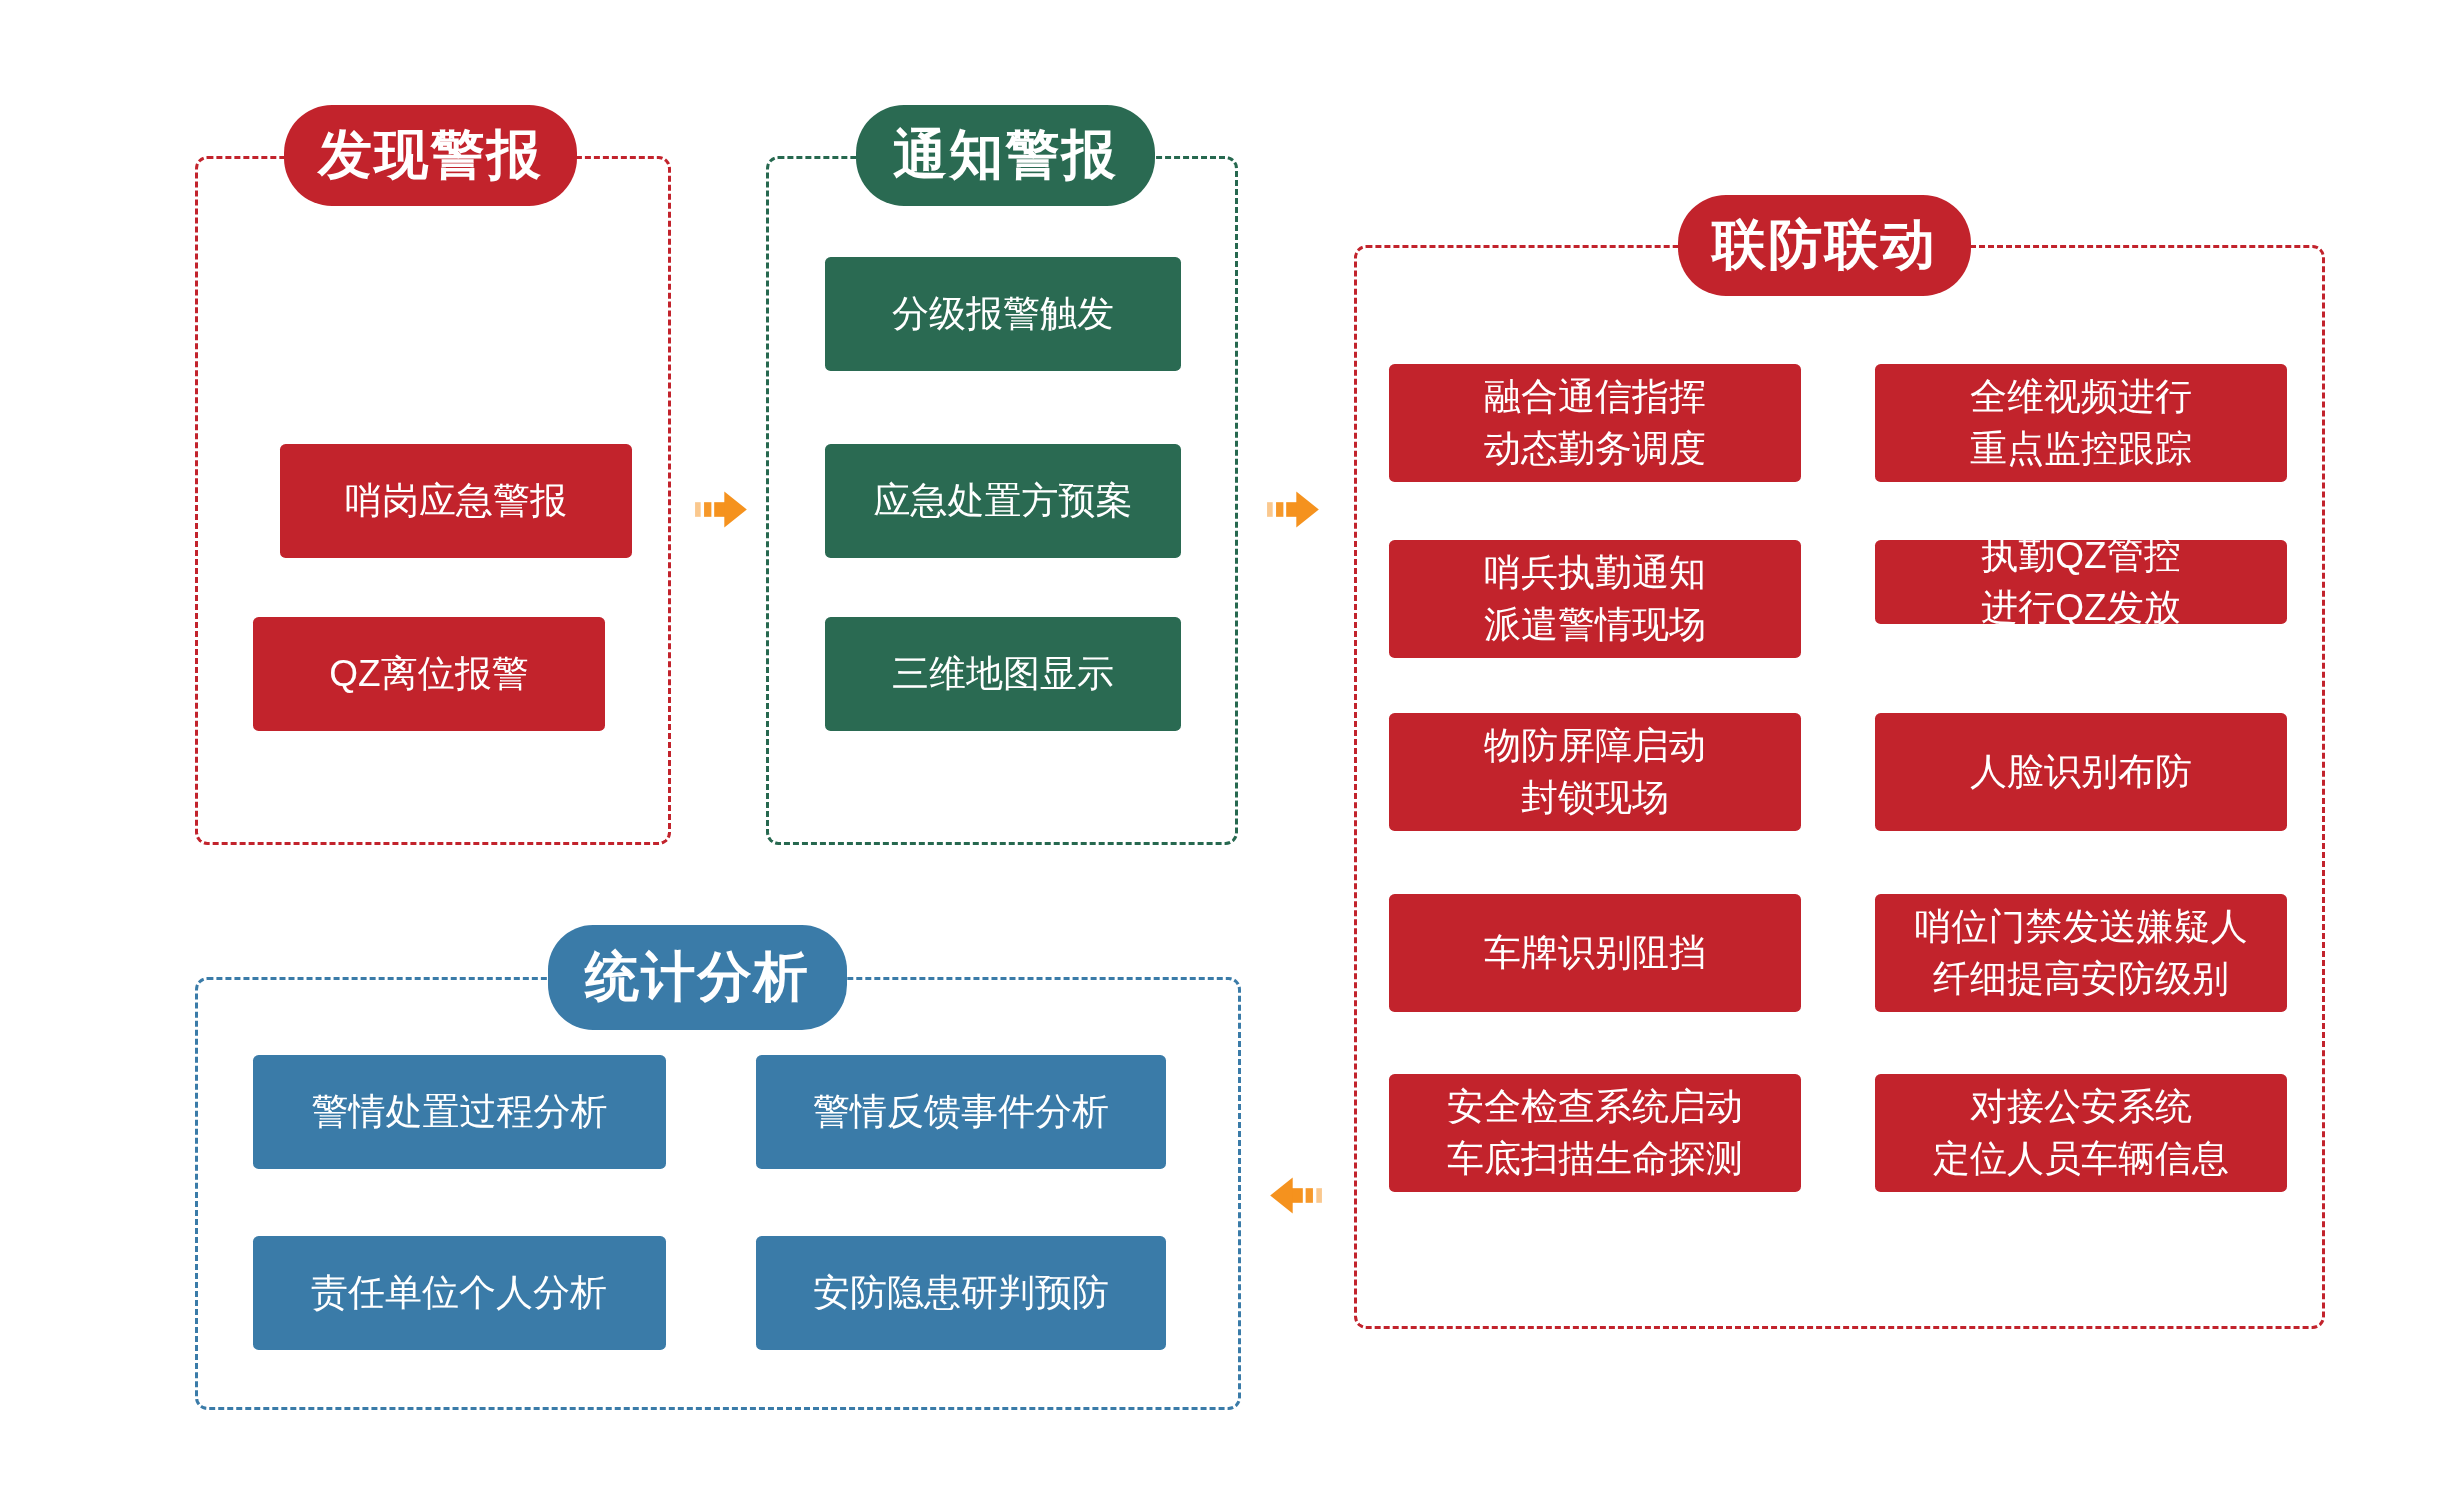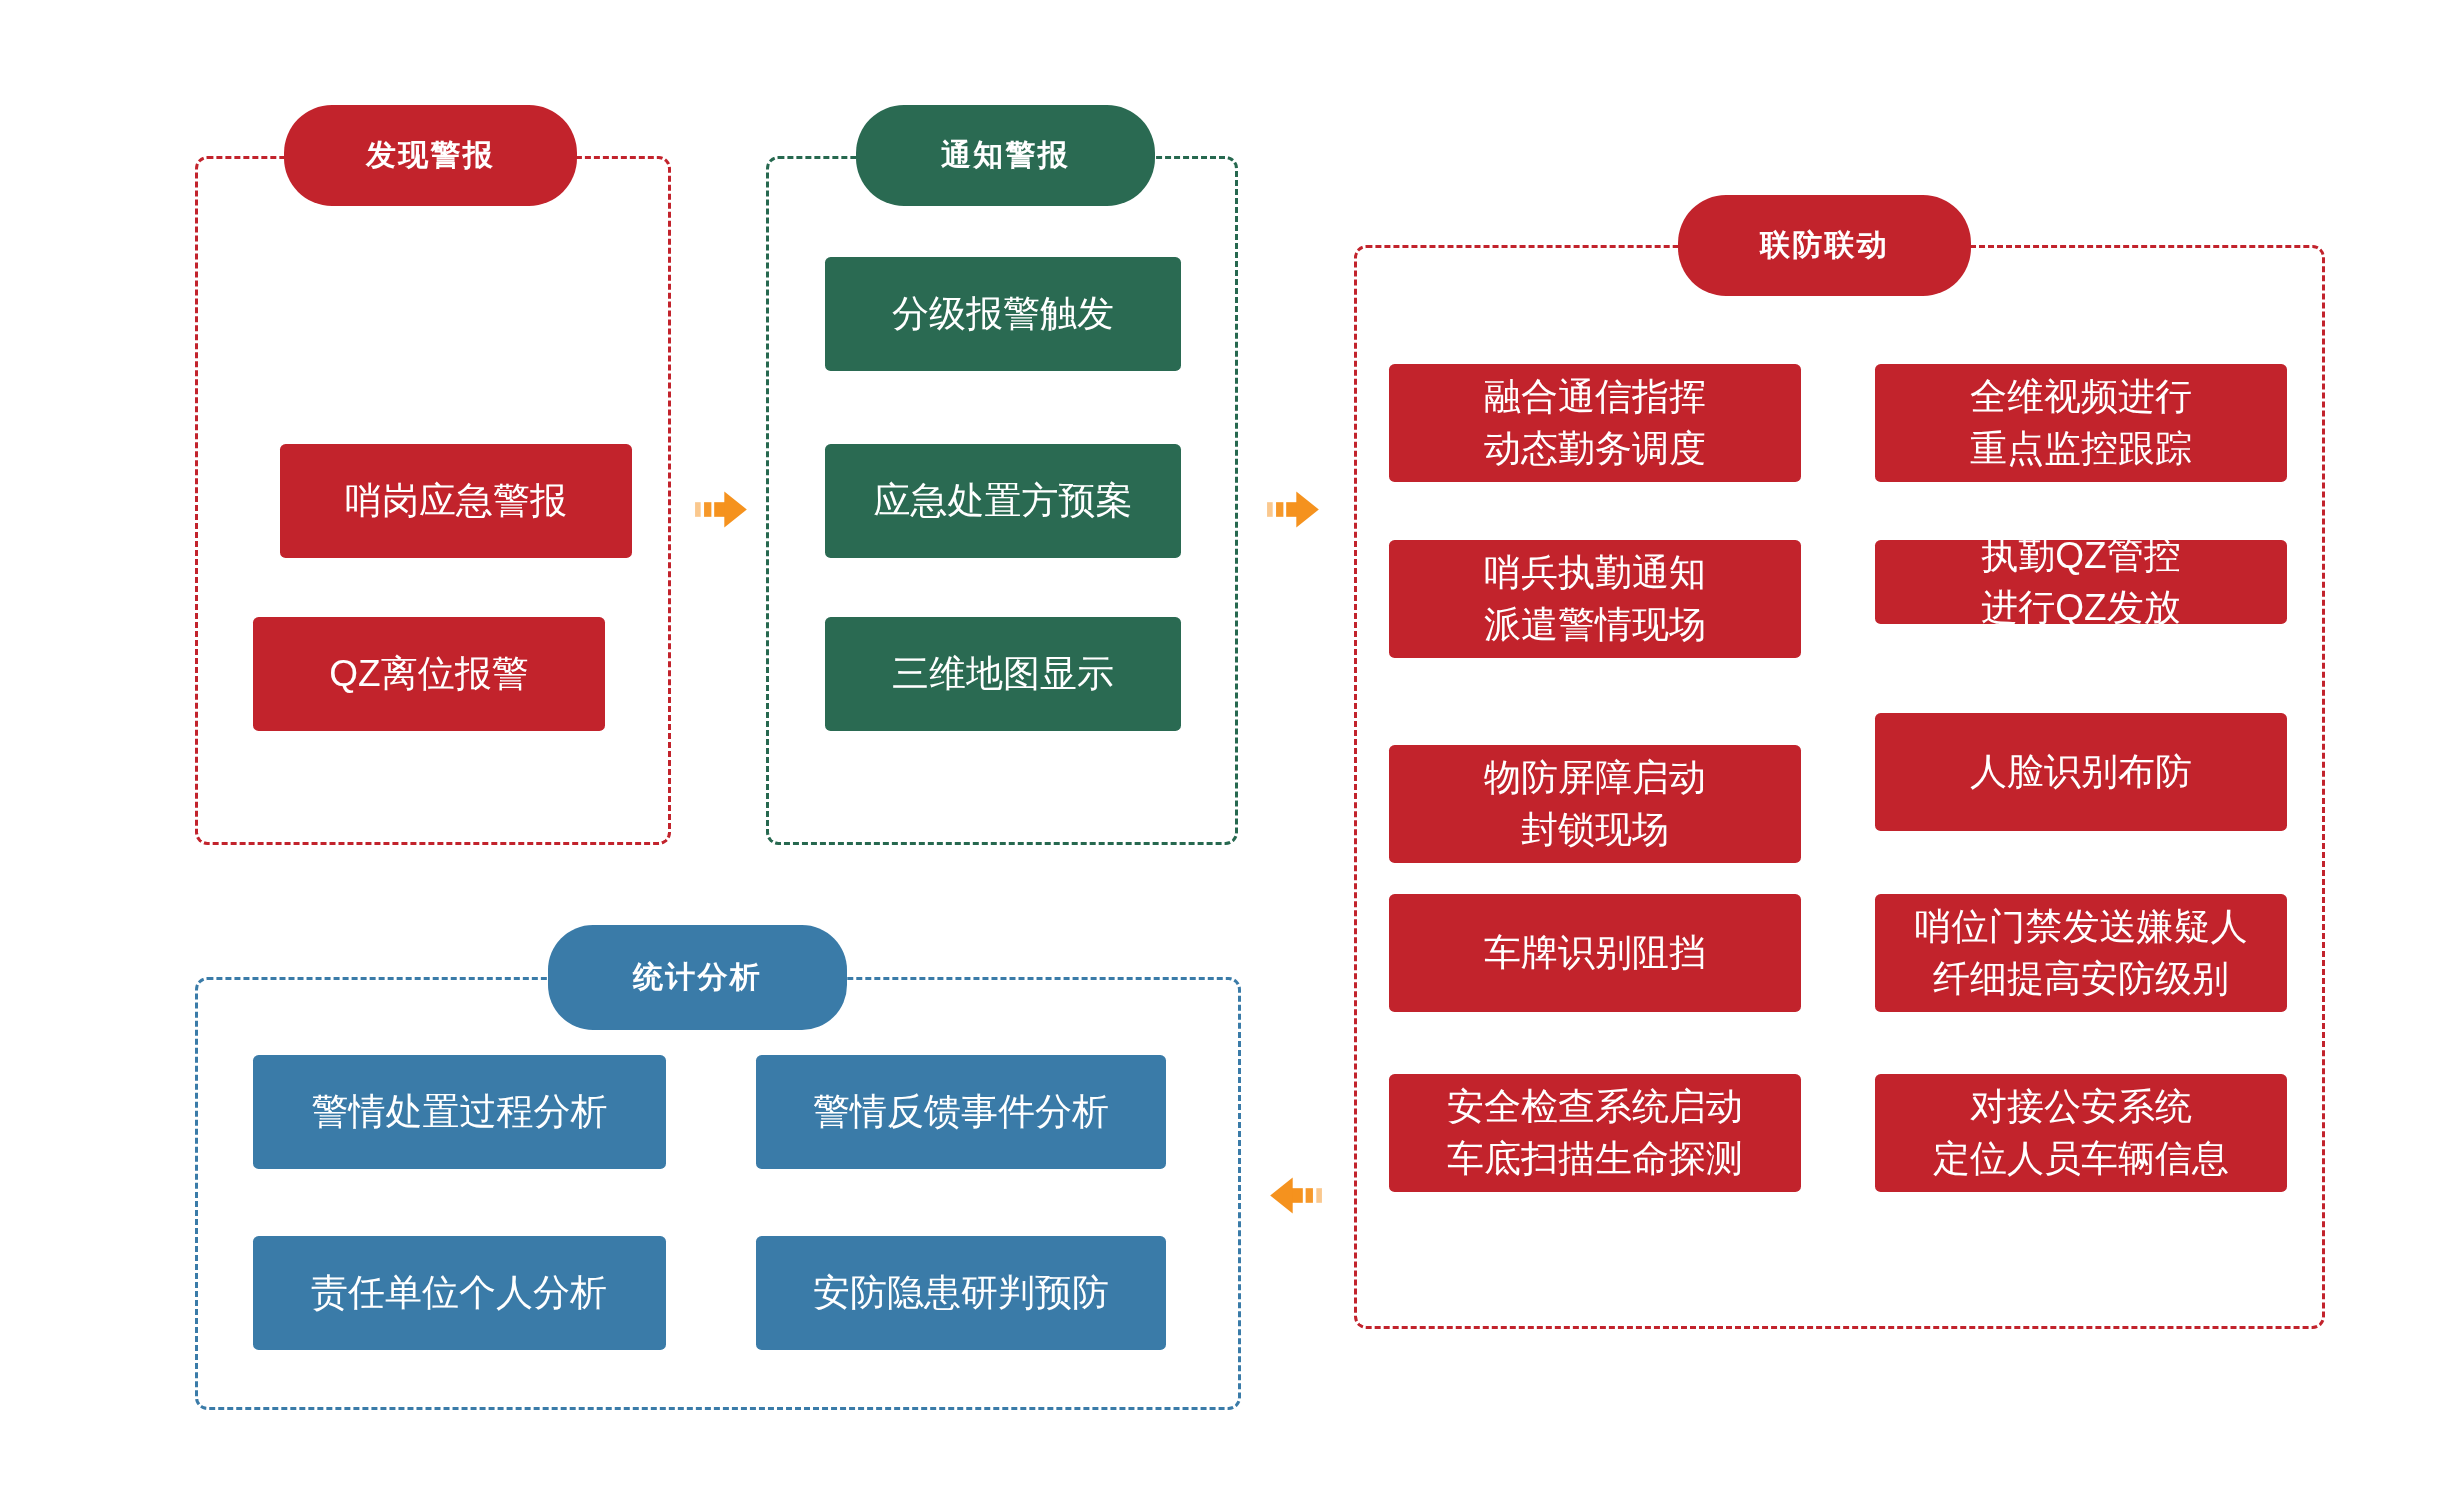--- a/index.html
+++ b/index.html
@@ -23,21 +23,21 @@
     background: transparent;
   }
   .panel.red   { border-color: var(--red); }
   .panel.green { border-color: var(--green-border); }
   .panel.blue  { border-color: var(--blue); }
   .pill {
     position: absolute;
     box-sizing: border-box;
     border-radius: 48px;
     color: #ffffff;
-    font-size: 30px;
+    font-size: 54px;
     font-weight: 700;
     letter-spacing: 2.2px;
     display: flex;
     align-items: center;
     justify-content: center;
     z-index: 3;
   }
   .box {
     position: absolute;
     box-sizing: border-box;
@@ -83,21 +83,21 @@
   <div class="box bg-green" style="left:825px; top:444px; width:356px; height:114px;">应急处置方预案</div>
   <div class="box bg-green" style="left:825px; top:617px; width:356px; height:114px;">三维地图显示</div>
 
   <div class="panel red" style="left:1354px; top:245px; width:971px; height:1084px;"></div>
   <div class="pill bg-red" style="left:1678px; top:195px; width:293px; height:101px;">联防联动</div>
 
   <div class="box bg-red" style="left:1389px; top:364px; width:412px; height:118px;">融合通信指挥
 动态勤务调度</div>
   <div class="box bg-red" style="left:1389px; top:540px; width:412px; height:118px;">哨兵执勤通知
 派遣警情现场</div>
-  <div class="box bg-red" style="left:1389px; top:713px; width:412px; height:118px;margin-top:32px;">物防屏障启动
+  <div class="box bg-red" style="left:1389px; top:713px; width:412px; height:118px;">物防屏障启动
 封锁现场</div>
   <div class="box bg-red" style="left:1389px; top:894px; width:412px; height:118px;">车牌识别阻挡</div>
   <div class="box bg-red" style="left:1389px; top:1074px; width:412px; height:118px;">安全检查系统启动
 车底扫描生命探测</div>
 
   <div class="box bg-red" style="left:1875px; top:364px; width:412px; height:118px;">全维视频进行
 重点监控跟踪</div>
   <div class="box bg-red" style="left:1875px; top:540px; width:412px; height:84px;">执勤QZ管控
 进行QZ发放</div>
   <div class="box bg-red" style="left:1875px; top:713px; width:412px; height:118px;">人脸识别布防</div>

